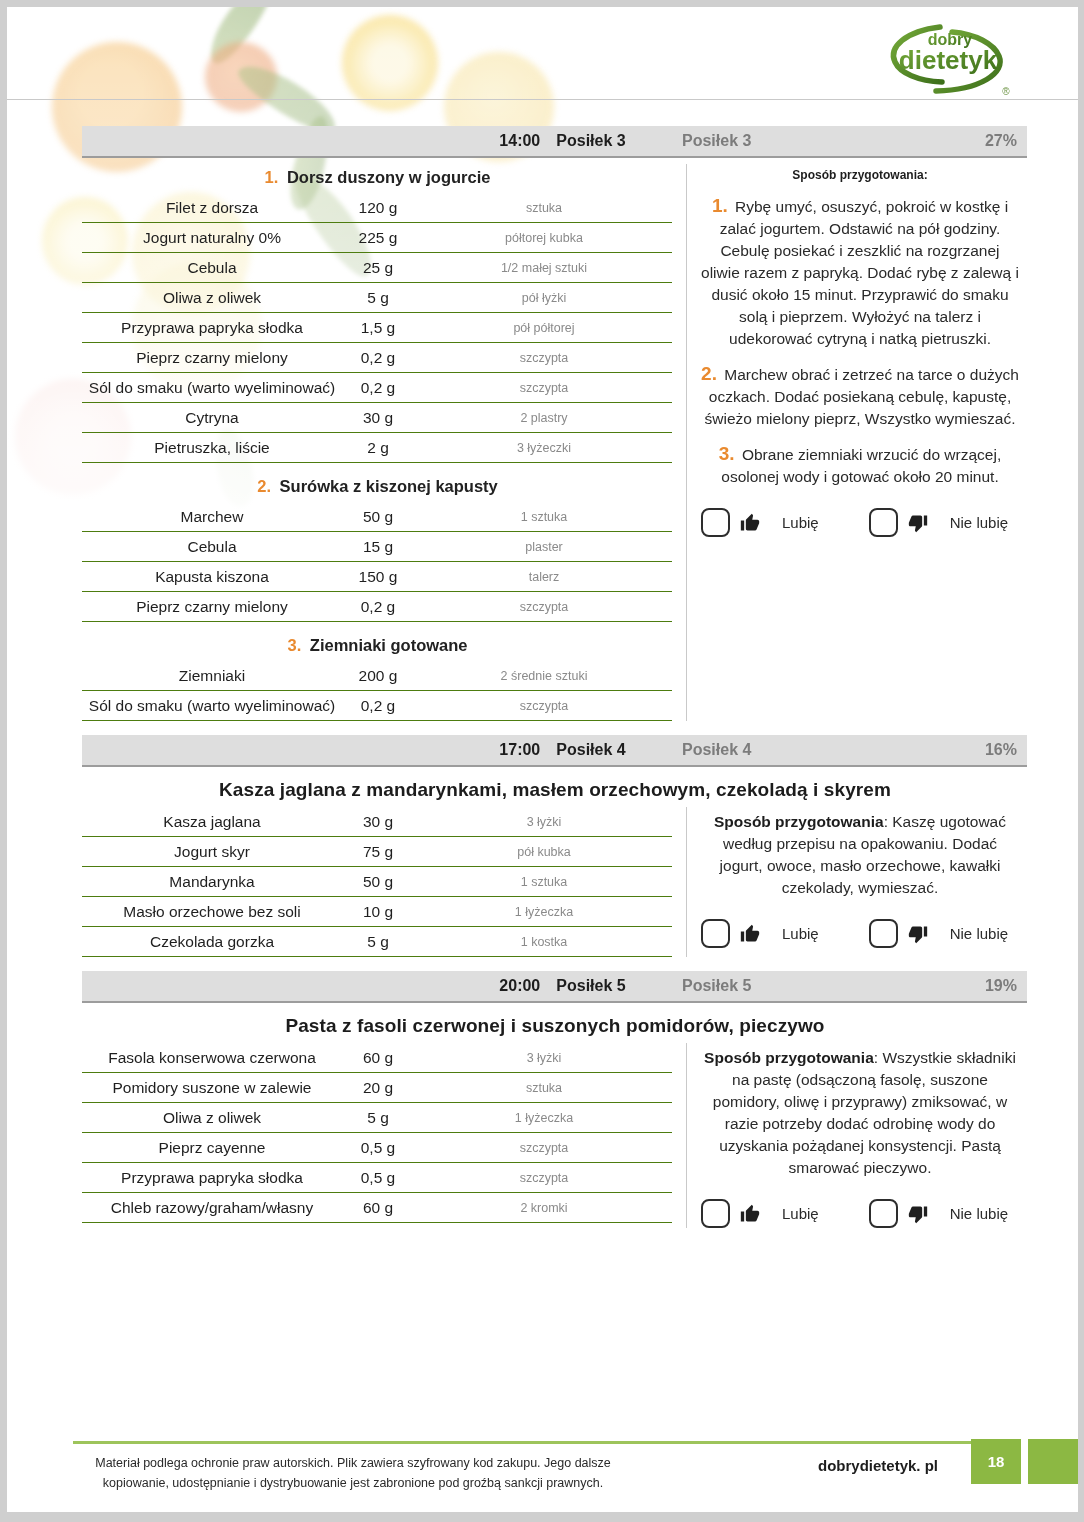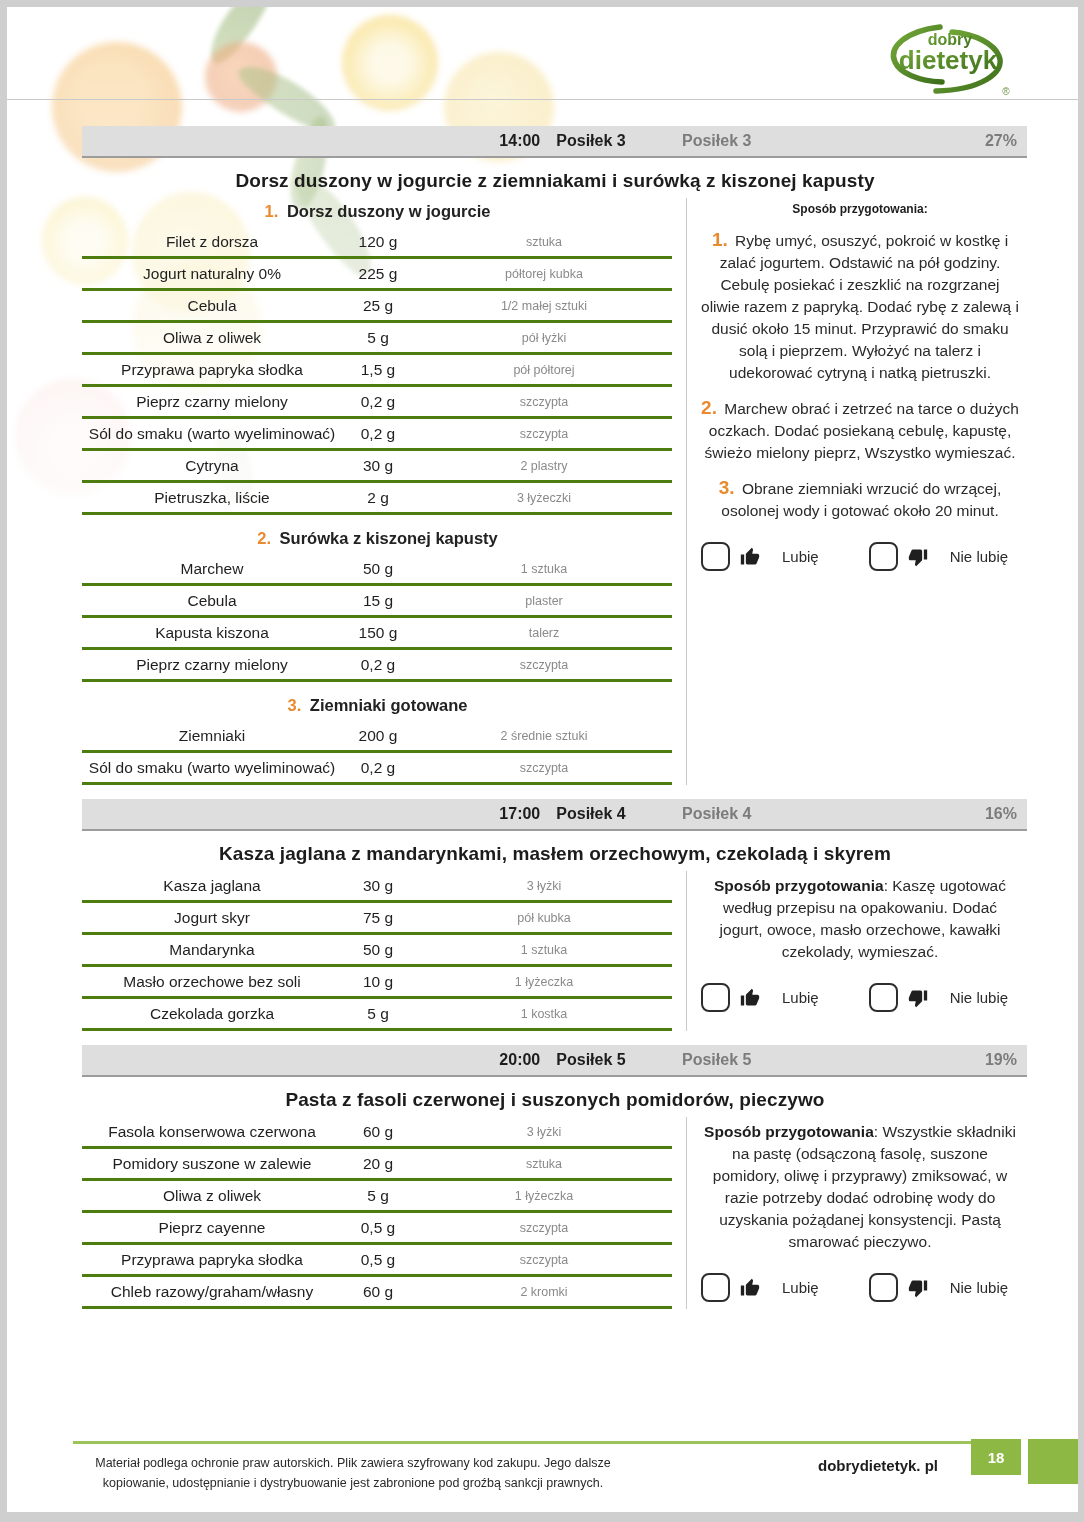--- a/index.html
+++ b/index.html
@@ -53,21 +53,21 @@
 
   .meal-body{display:flex;align-items:stretch;margin-top:6px;}
   .col-left{width:604px;box-sizing:border-box;padding-right:14px;flex:none;}
   .col-right{flex:1;border-left:1px solid #c9c9c9;padding:2px 8px 0 14px;box-sizing:border-box;}
 
   .ing-section-title{margin:14px 0 6px 1px;font-size:16.5px;font-weight:bold;color:#222;}
   .ing-section-title .num{color:#e98a2f;margin-right:4px;}
   .ing-section:first-child .ing-section-title{margin-top:4px;}
 
   .ing-row{display:grid;grid-template-columns:258px 76px 1fr;align-items:center;
-    min-height:25px;border-bottom:3px solid #4d7c0f;padding:2px 0;}
+    min-height:25px;border-bottom:1px solid #4d7c0f;padding:2px 0;}
   .ing-name{font-size:15.5px;line-height:19px;color:#1f1f1f;padding-left:2px;}
   .ing-amount{font-size:15.5px;color:#1f1f1f;}
   .ing-measure{font-size:12.5px;color:#8a8a8a;}
 
   .prep-heading{font-size:12px;font-weight:bold;color:#1d1d1d;margin:2px 0 0 0;}
   .prep-step{margin:13px 0 0 0;font-size:15.5px;line-height:22px;color:#2a2a2a;}
   .prep-step .step-num{color:#e98a2f;font-size:19px;font-weight:600;margin-right:3px;}
   .prep-inline{margin:2px 0 0 0;font-size:15.5px;line-height:22px;color:#2a2a2a;}
   .prep-inline b{color:#1d1d1d;}
 
@@ -76,21 +76,21 @@
   .like-group + .like-group{margin-left:50px;}
   .cb{width:25px;height:25px;border:2.5px solid #2d2d2d;border-radius:8px;background:#fff;flex:none;cursor:pointer;}
   .thumb{margin-left:10px;display:flex;flex:none;}
   .like-label{margin-left:22px;font-size:15px;color:#2b2b2b;white-space:nowrap;}
 
   
   .footer{position:absolute;left:0;top:1432px;width:100%;height:73px;background:#fff;}
   .footer-line{position:absolute;left:66px;top:2px;width:904px;height:3px;background:#9dc45b;}
   .footer-text{position:absolute;left:66px;top:14px;width:560px;font-size:12.5px;line-height:1.6;color:#2a2a2a;}
   .footer-site{position:absolute;right:140px;top:18px;font-size:15px;font-weight:bold;color:#1d1d1d;cursor:pointer;}
-  .pagebox{position:absolute;left:964px;top:0px;width:50px;height:36px;background:#8cb843;
+  .pagebox{position:absolute;left:964px;top:0px;width:50px;height:45px;background:#8cb843;
     color:#fff;font-size:15px;font-weight:bold;display:flex;align-items:center;justify-content:center;}
   .pagebox2{position:absolute;left:1021px;top:0px;width:60px;height:45px;background:#8cb843;}
 </style>
 </head>
 <body>
 
 <div class="frame">
   <div class="page">
 
     <div class="bg">
@@ -124,21 +124,20 @@
           <text x="66" y="24" text-anchor="middle" font-family="Liberation Sans, DejaVu Sans, sans-serif" font-size="16" font-weight="600" fill="url(#lg)">dobry</text>
           <text x="64" y="48" text-anchor="middle" font-family="Liberation Sans, DejaVu Sans, sans-serif" font-size="26" font-weight="bold" fill="url(#lg)">dietetyk</text>
           <text x="122" y="74" text-anchor="middle" font-family="Liberation Sans, DejaVu Sans, sans-serif" font-size="10" fill="#6d9445">®</text>
         </svg>
       </div>
     </div>
 
     <main class="content" id="meals">
         <section class="meal">
           <div class="meal-bar"><span class="bar-time">14:00</span><span class="bar-label">Posiłek 3</span><span class="bar-right">Posiłek 3</span><span class="bar-pct">27%</span></div>
-          <h2 class="recipe-title">Dorsz duszony w jogurcie z ziemniakami i surówką z kiszonej kapusty</h2>
           <div class="meal-body">
             <div class="col-left">
               <div class="ing-section">
                 <h3 class="ing-section-title"><span class="num">1.</span> Dorsz duszony w jogurcie</h3>
                 <div class="ing-row">
                   <span class="ing-name">Filet z dorsza</span>
                   <span class="ing-amount">120 g</span>
                   <span class="ing-measure">sztuka</span>
                 </div>
                 <div class="ing-row">

